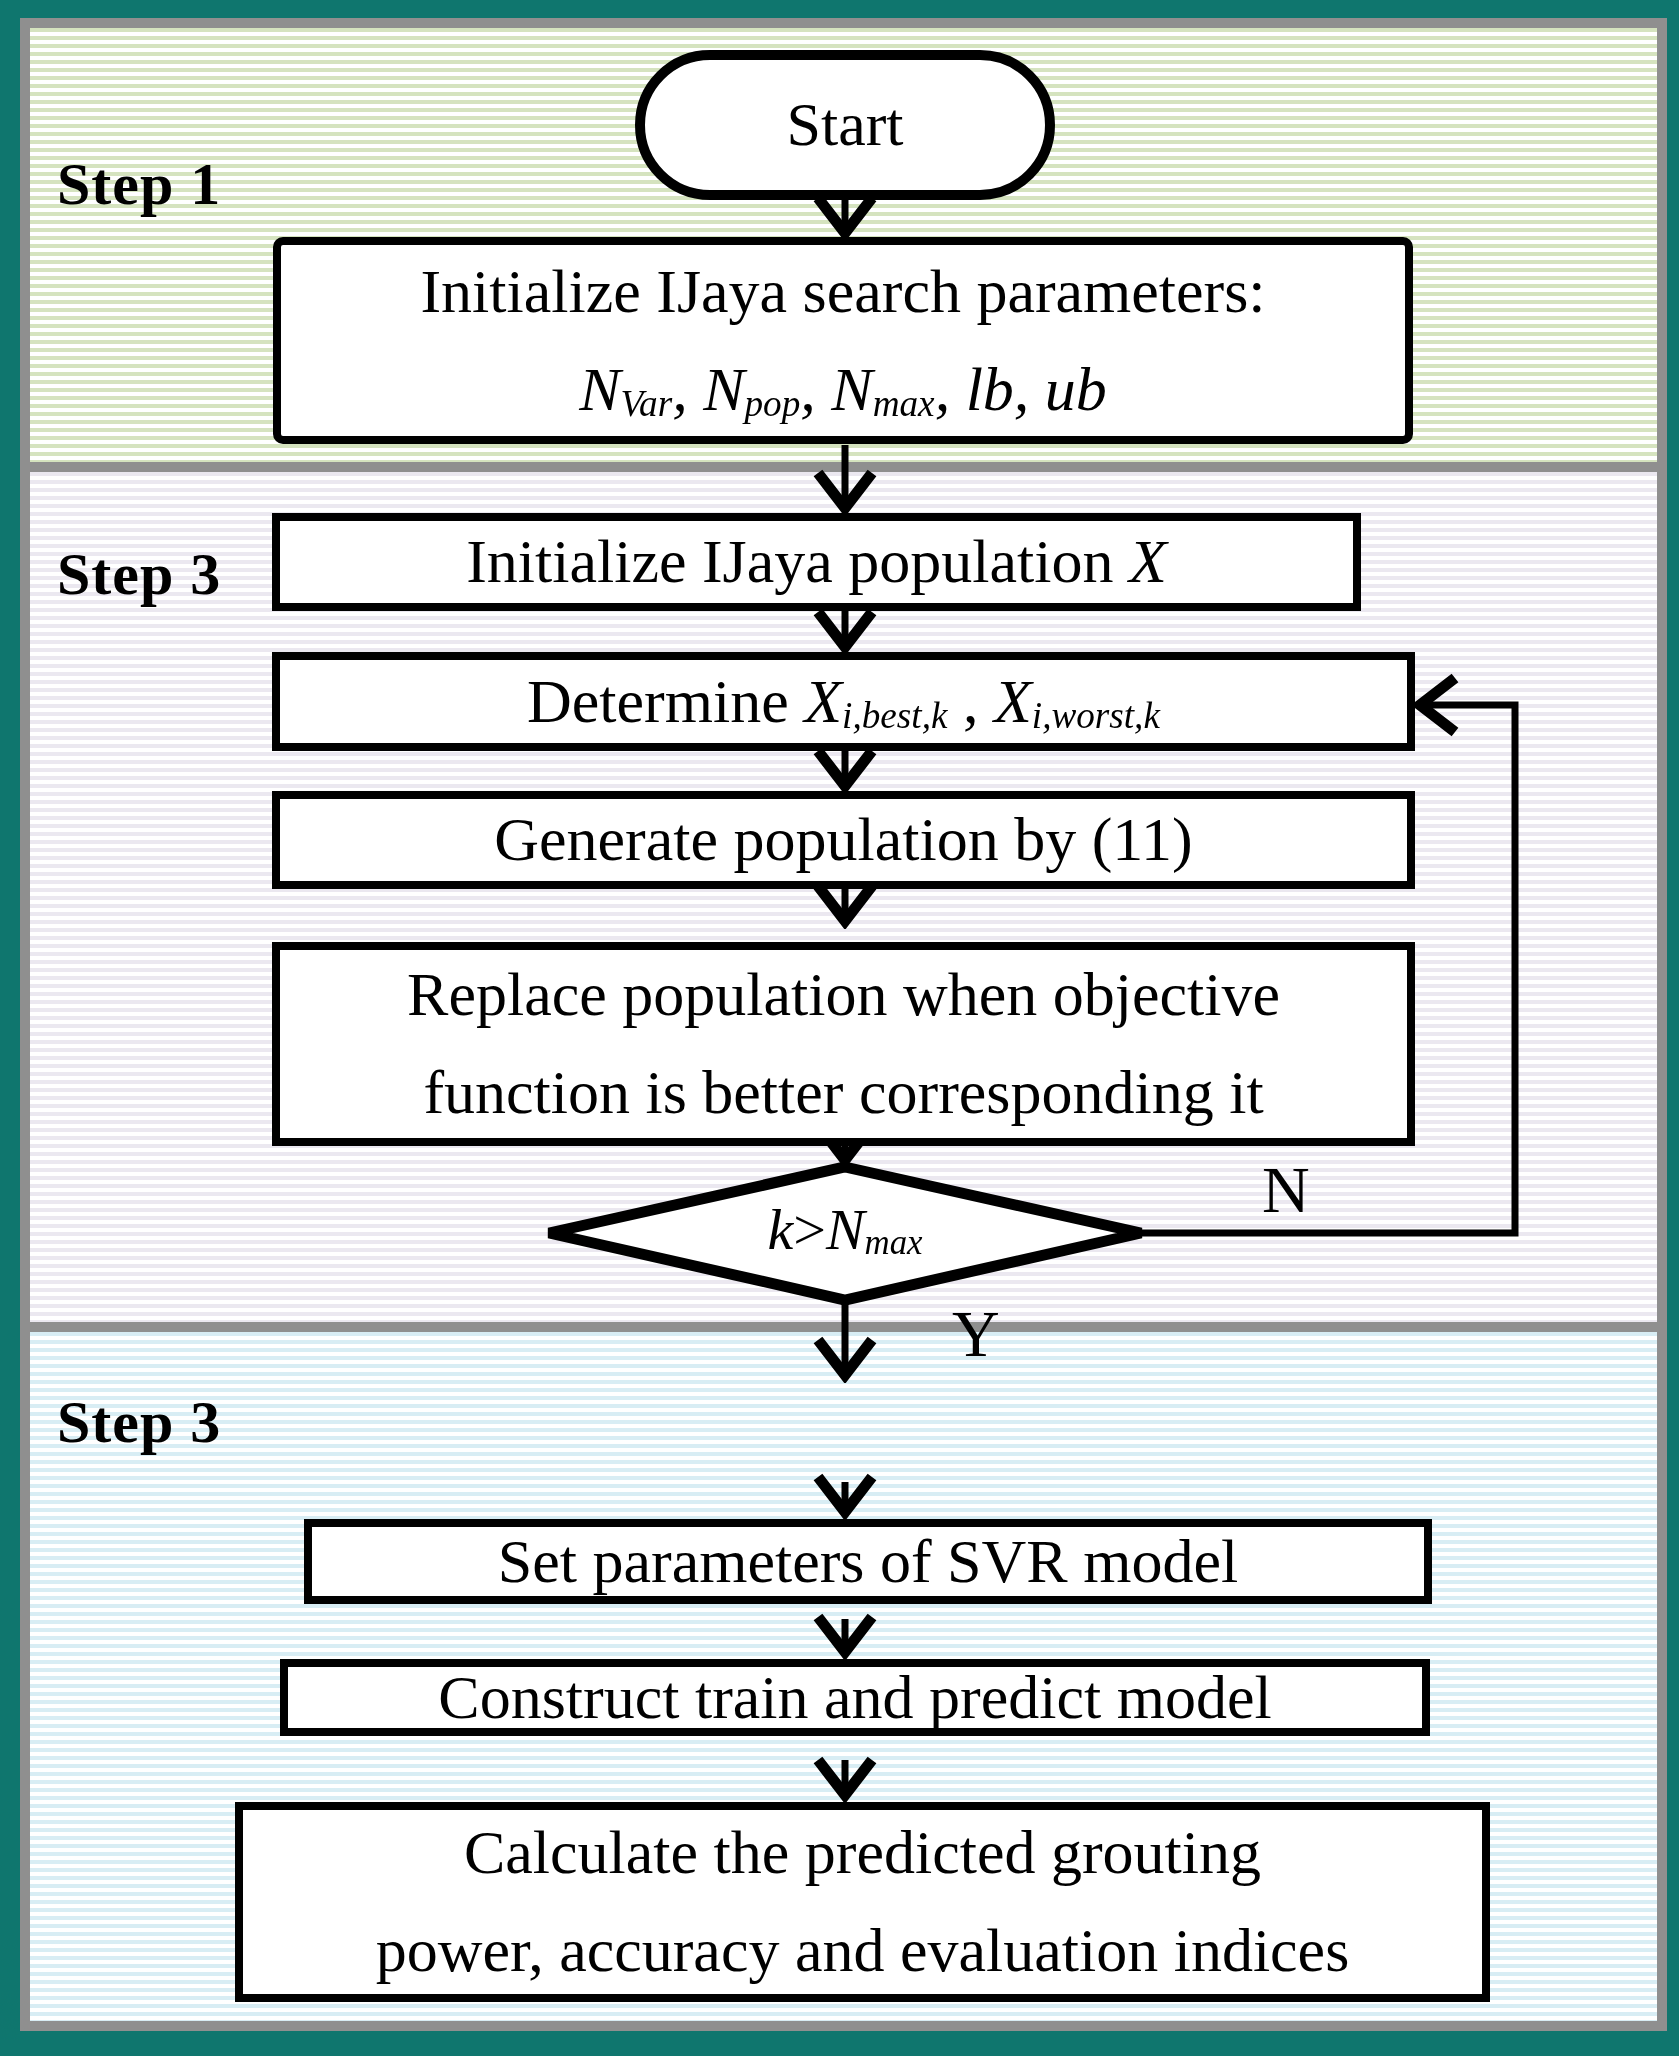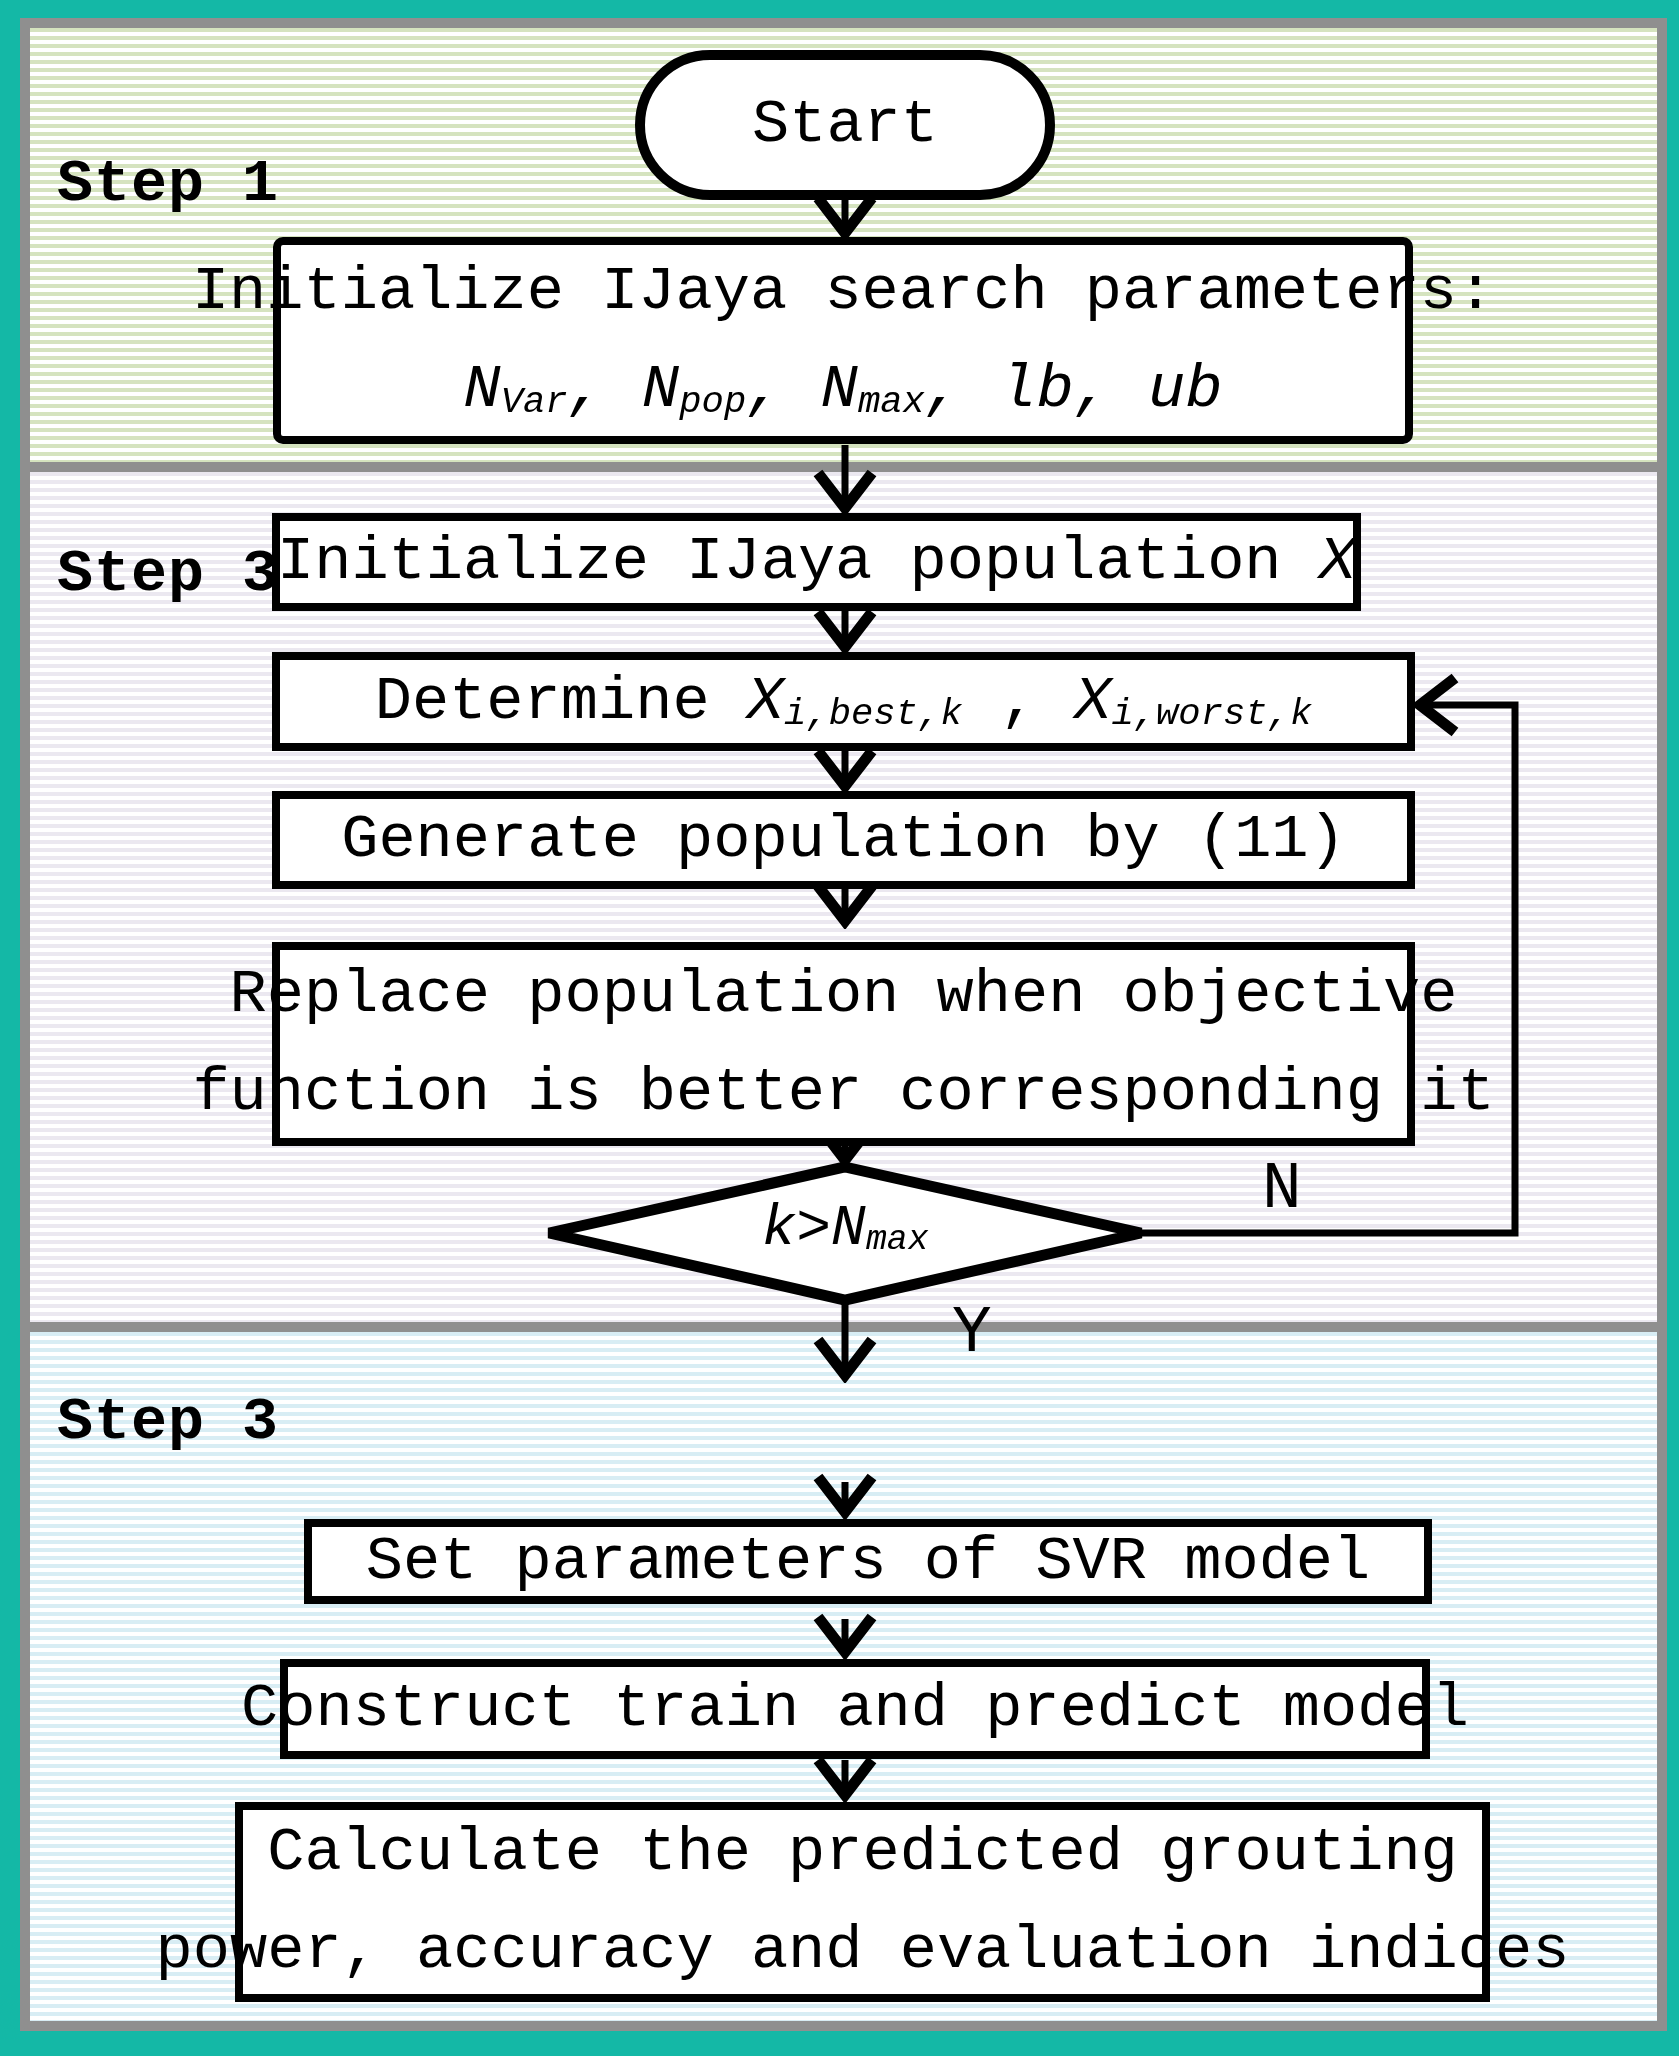--- a/index.html
+++ b/index.html
@@ -1,17 +1,17 @@
 <!DOCTYPE html>
 <html><head>
 <meta charset="utf-8">
 <style>
   html,body{margin:0;padding:0;background:#fff;}
-  .stage{position:relative;width:1679px;height:2056px;background:#14b8a6;overflow:hidden;
-         font-family:Liberation Mono, monospace;color:#000;}
+  .stage{position:relative;width:1679px;height:2056px;background:#0f766e;overflow:hidden;
+         font-family:Liberation Serif, serif;color:#000;}
 
   
   .panel{position:absolute;left:20px;width:1647px;border:10px solid #8f8f8f;box-sizing:border-box;}
   .panel-1{top:18px;height:454px;background:repeating-linear-gradient(to bottom,#d5e3bf 0 4px,#ffffff 4px 8px);}
   .panel-2{top:462px;height:870px;background:repeating-linear-gradient(to bottom,#ebe8f0 0 4px,#ffffff 4px 8px);}
   .panel-3{top:1322px;height:709px;background:repeating-linear-gradient(to bottom,#d8edf4 0 4px,#ffffff 4px 8px);}
 
   .step-label{position:absolute;z-index:3;font-size:60px;font-weight:bold;letter-spacing:1px;}
   .step-label.s1{left:57px;top:150px;}
   .step-label.s2{left:57px;top:540px;}
@@ -29,21 +29,21 @@
   .sb{font-size:0.6em;vertical-align:-0.15em;}
 
   .oval{left:635px;top:50px;width:420px;height:150px;border-width:10px;border-radius:85px;}
   .b1{left:273px;top:237px;width:1140px;height:207px;border-radius:10px;}
   .b2{left:272px;top:513px;width:1089px;height:98px;}
   .b3{left:272px;top:652px;width:1143px;height:99px;}
   .b4{left:272px;top:791px;width:1143px;height:98px;}
   .b5{left:272px;top:926px;width:1143px;height:204px;margin-top:16px;}
   .b6{left:287px;top:1382px;width:1128px;height:99px;}
   .b7{left:304px;top:1519px;width:1128px;height:85px;}
-  .b8{left:280px;top:1659px;width:1150px;height:100px;}
+  .b8{left:280px;top:1659px;width:1150px;height:77px;}
   .b9{left:235px;top:1802px;width:1255px;height:200px;}
 
   .diamond-text{position:absolute;z-index:2;left:645px;top:1196px;width:400px;height:80px;
         display:flex;justify-content:center;align-items:flex-start;font-size:58px;}
 
   .edge-label{position:absolute;z-index:3;font-size:66px;}
   .edge-label.n{left:1262px;top:1152px;}
   .edge-label.y{left:952px;top:1296px;}
 </style>
 </head>

